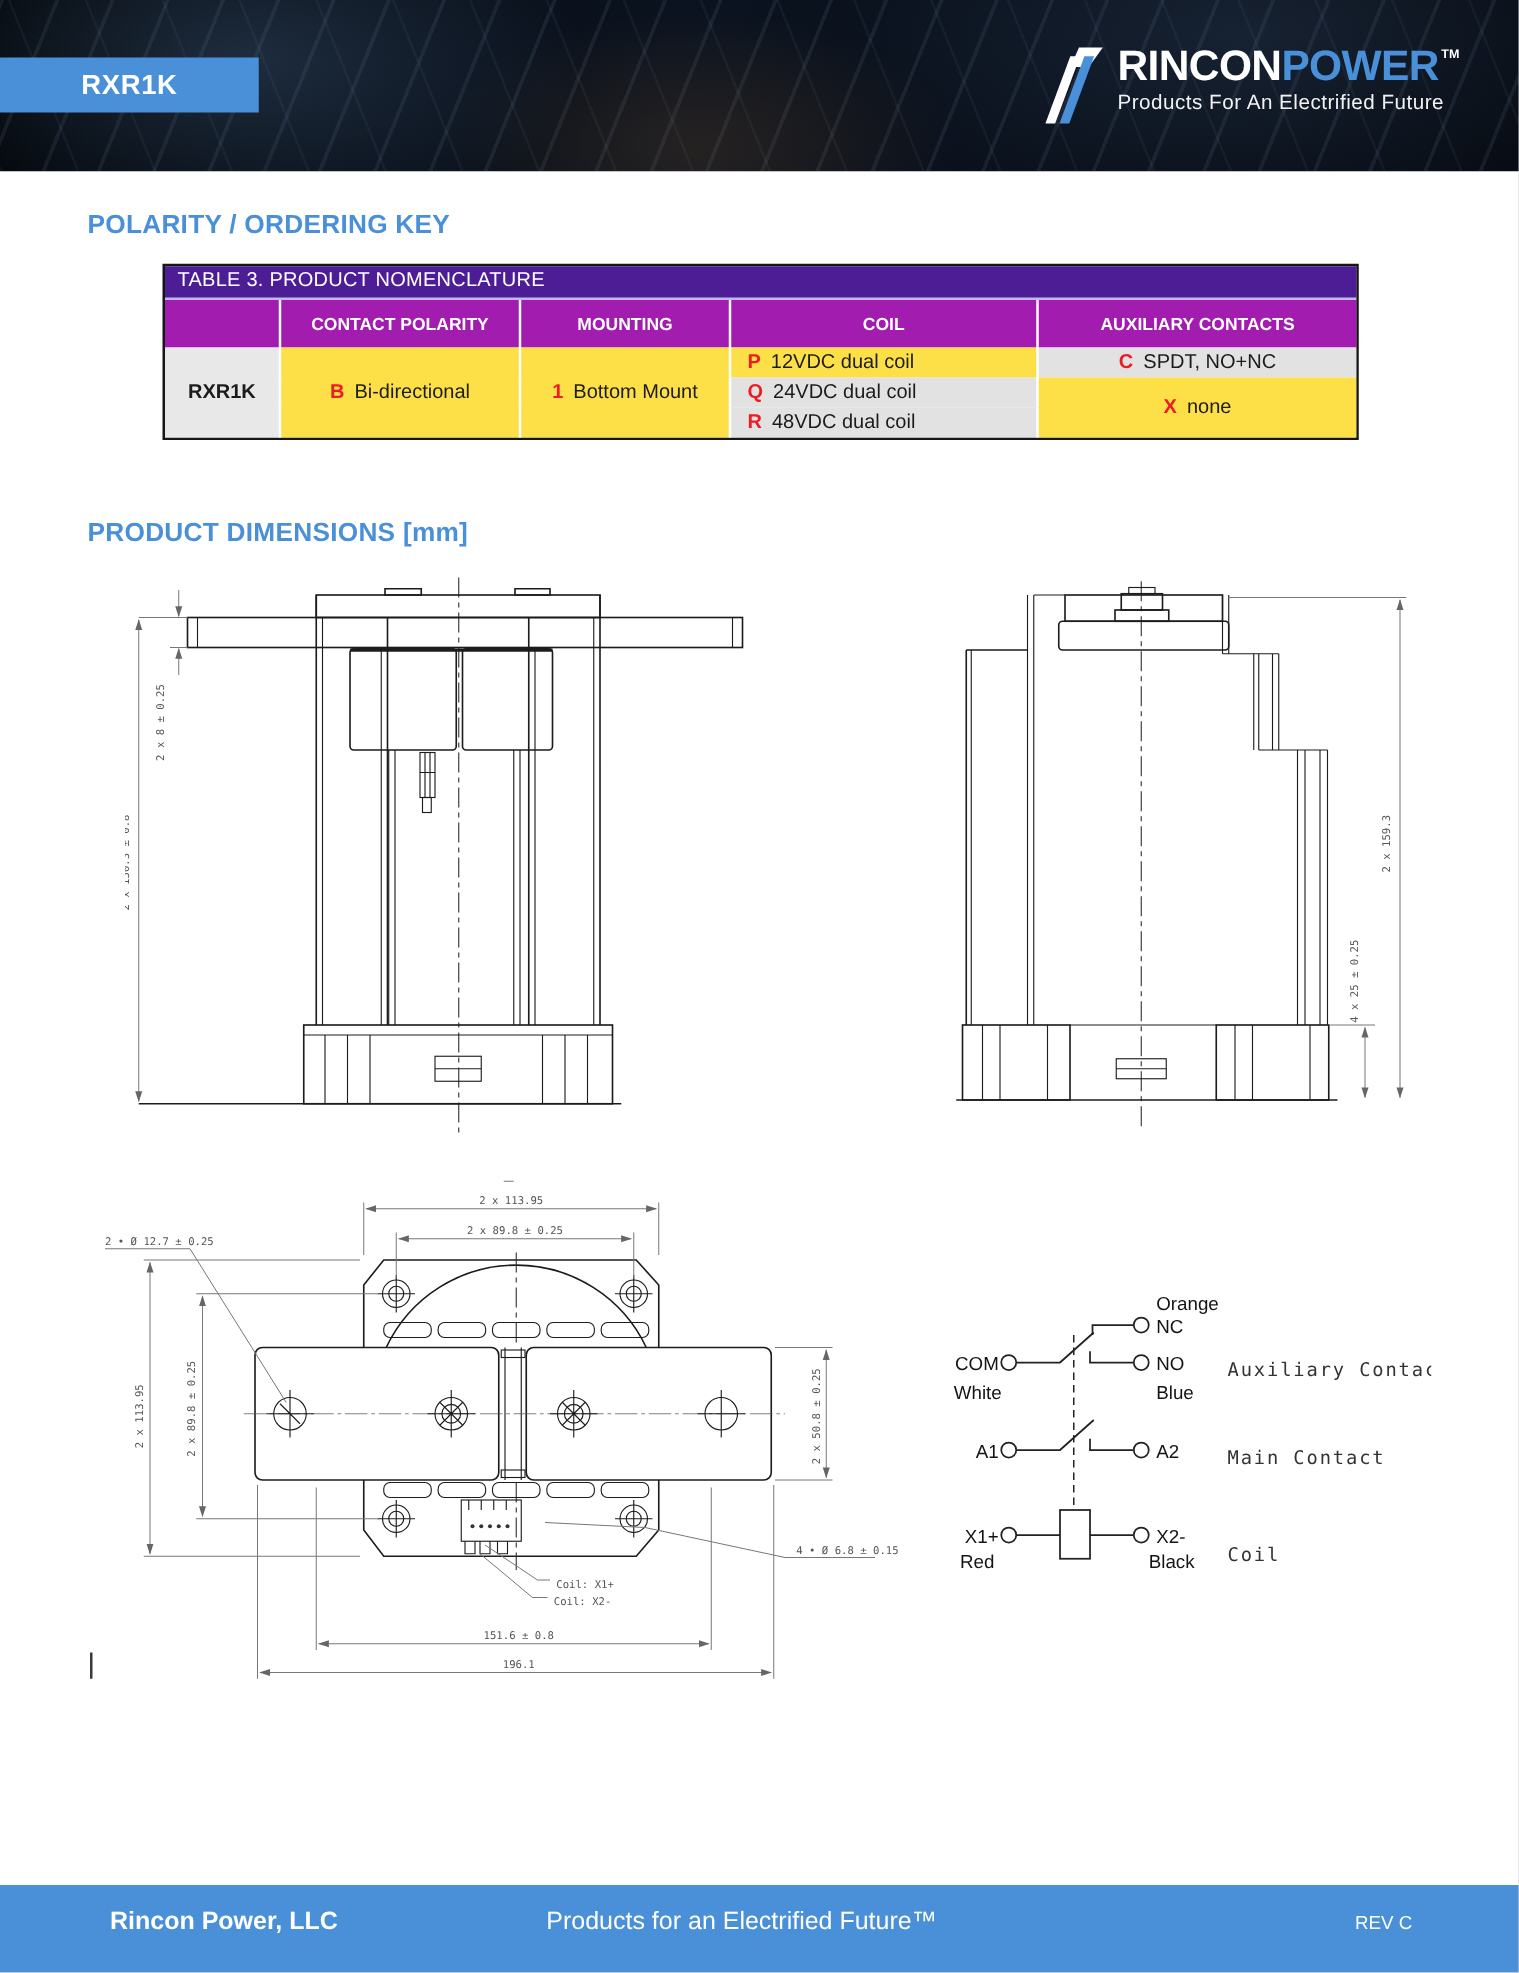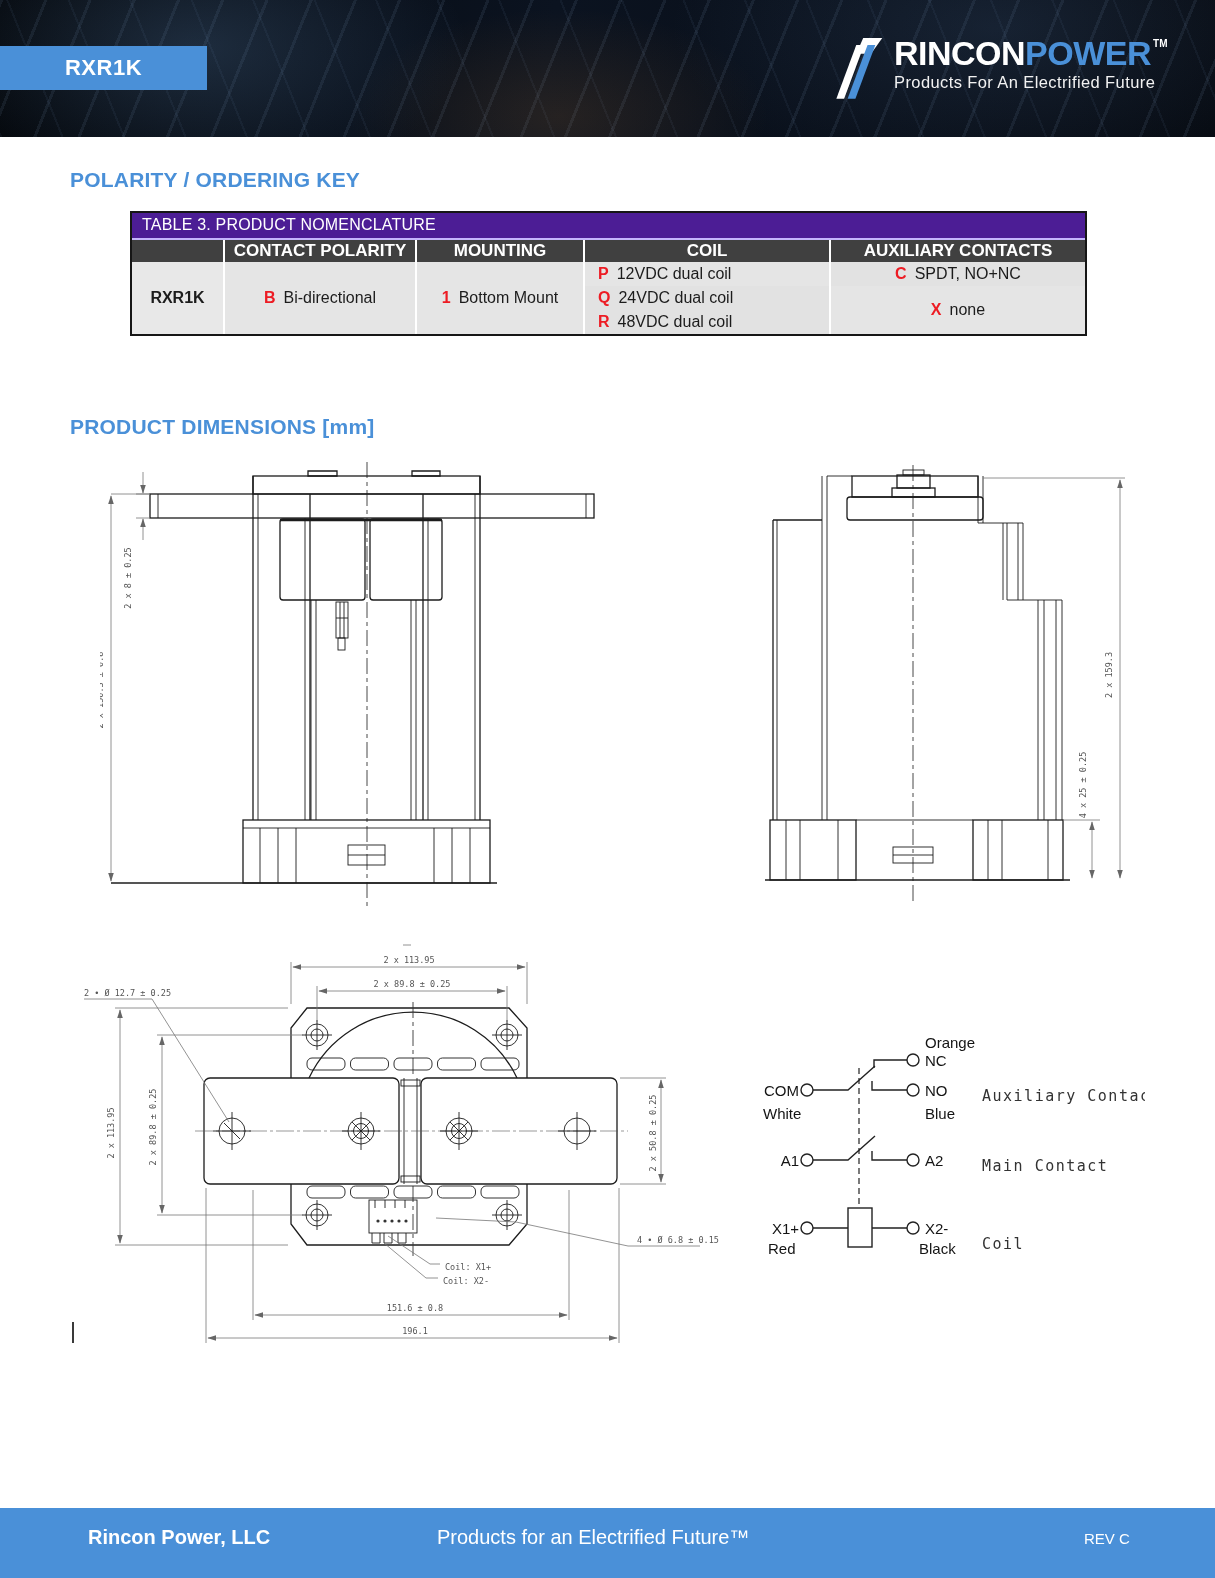--- a/index.html
+++ b/index.html
@@ -29,27 +29,27 @@
   .logo-tagline { color:#f2f2f2; font-size:16.5px; letter-spacing:.4px; margin-top:2px; white-space:nowrap; }
 
   
   .sec-h { position:absolute; left:70px; color:#4a90d8; font-size:21px; font-weight:bold; letter-spacing:.2px; }
 
   
   .tbl { position:absolute; left:130px; top:211px; width:957px; border:2px solid #161616; background:#fff; }
   .tbl-title { background:#4c1d95; color:#fff; font-weight:normal; font-size:16px; padding:3px 0 4px 10px;
     border-bottom:2px solid #c4b5fd; letter-spacing:.2px; }
   .tbl table { border-collapse:collapse; width:100%; table-layout:fixed; }
-  .tbl th { background:#404040; color:#fff; font-size:17px; font-weight:bold; height:22px; text-align:center; }
+  .tbl th { background:#a21caf; color:#fff; font-size:14px; font-weight:bold; height:38px; text-align:center; }
   .tbl th, .tbl td { border-left:2px solid #fff; }
   .tbl tr.r0 > :first-child, .tbl tr.r1 > :first-child { border-left:none; }
   .tbl td { font-size:16px; color:#1c1c1c; height:24px; vertical-align:middle; }
   .cell-center { text-align:center; }
   .cell-model { background:#e8e8e8; font-weight:bold; font-size:16.5px; }
-  .bg-w { background:#e5e5e5; }
+  .bg-w { background:#fde047; }
   .bg-g { background:#e2e2e2; }
   .coil-cell { padding-left:13px; text-align:left; }
   .code { color:#ed1c24; font-weight:bold; margin-right:8px; }
 
   
   .drw { position:absolute; }
   .margin-tick { position:absolute; left:72px; top:1322px; width:2px; height:21px; background:#3a3a3a; }
 
   
   .page-footer { position:absolute; left:0; top:1508px; width:1215px; height:70px; background:#4a90d8; color:#fff;padding-left:36px; }

